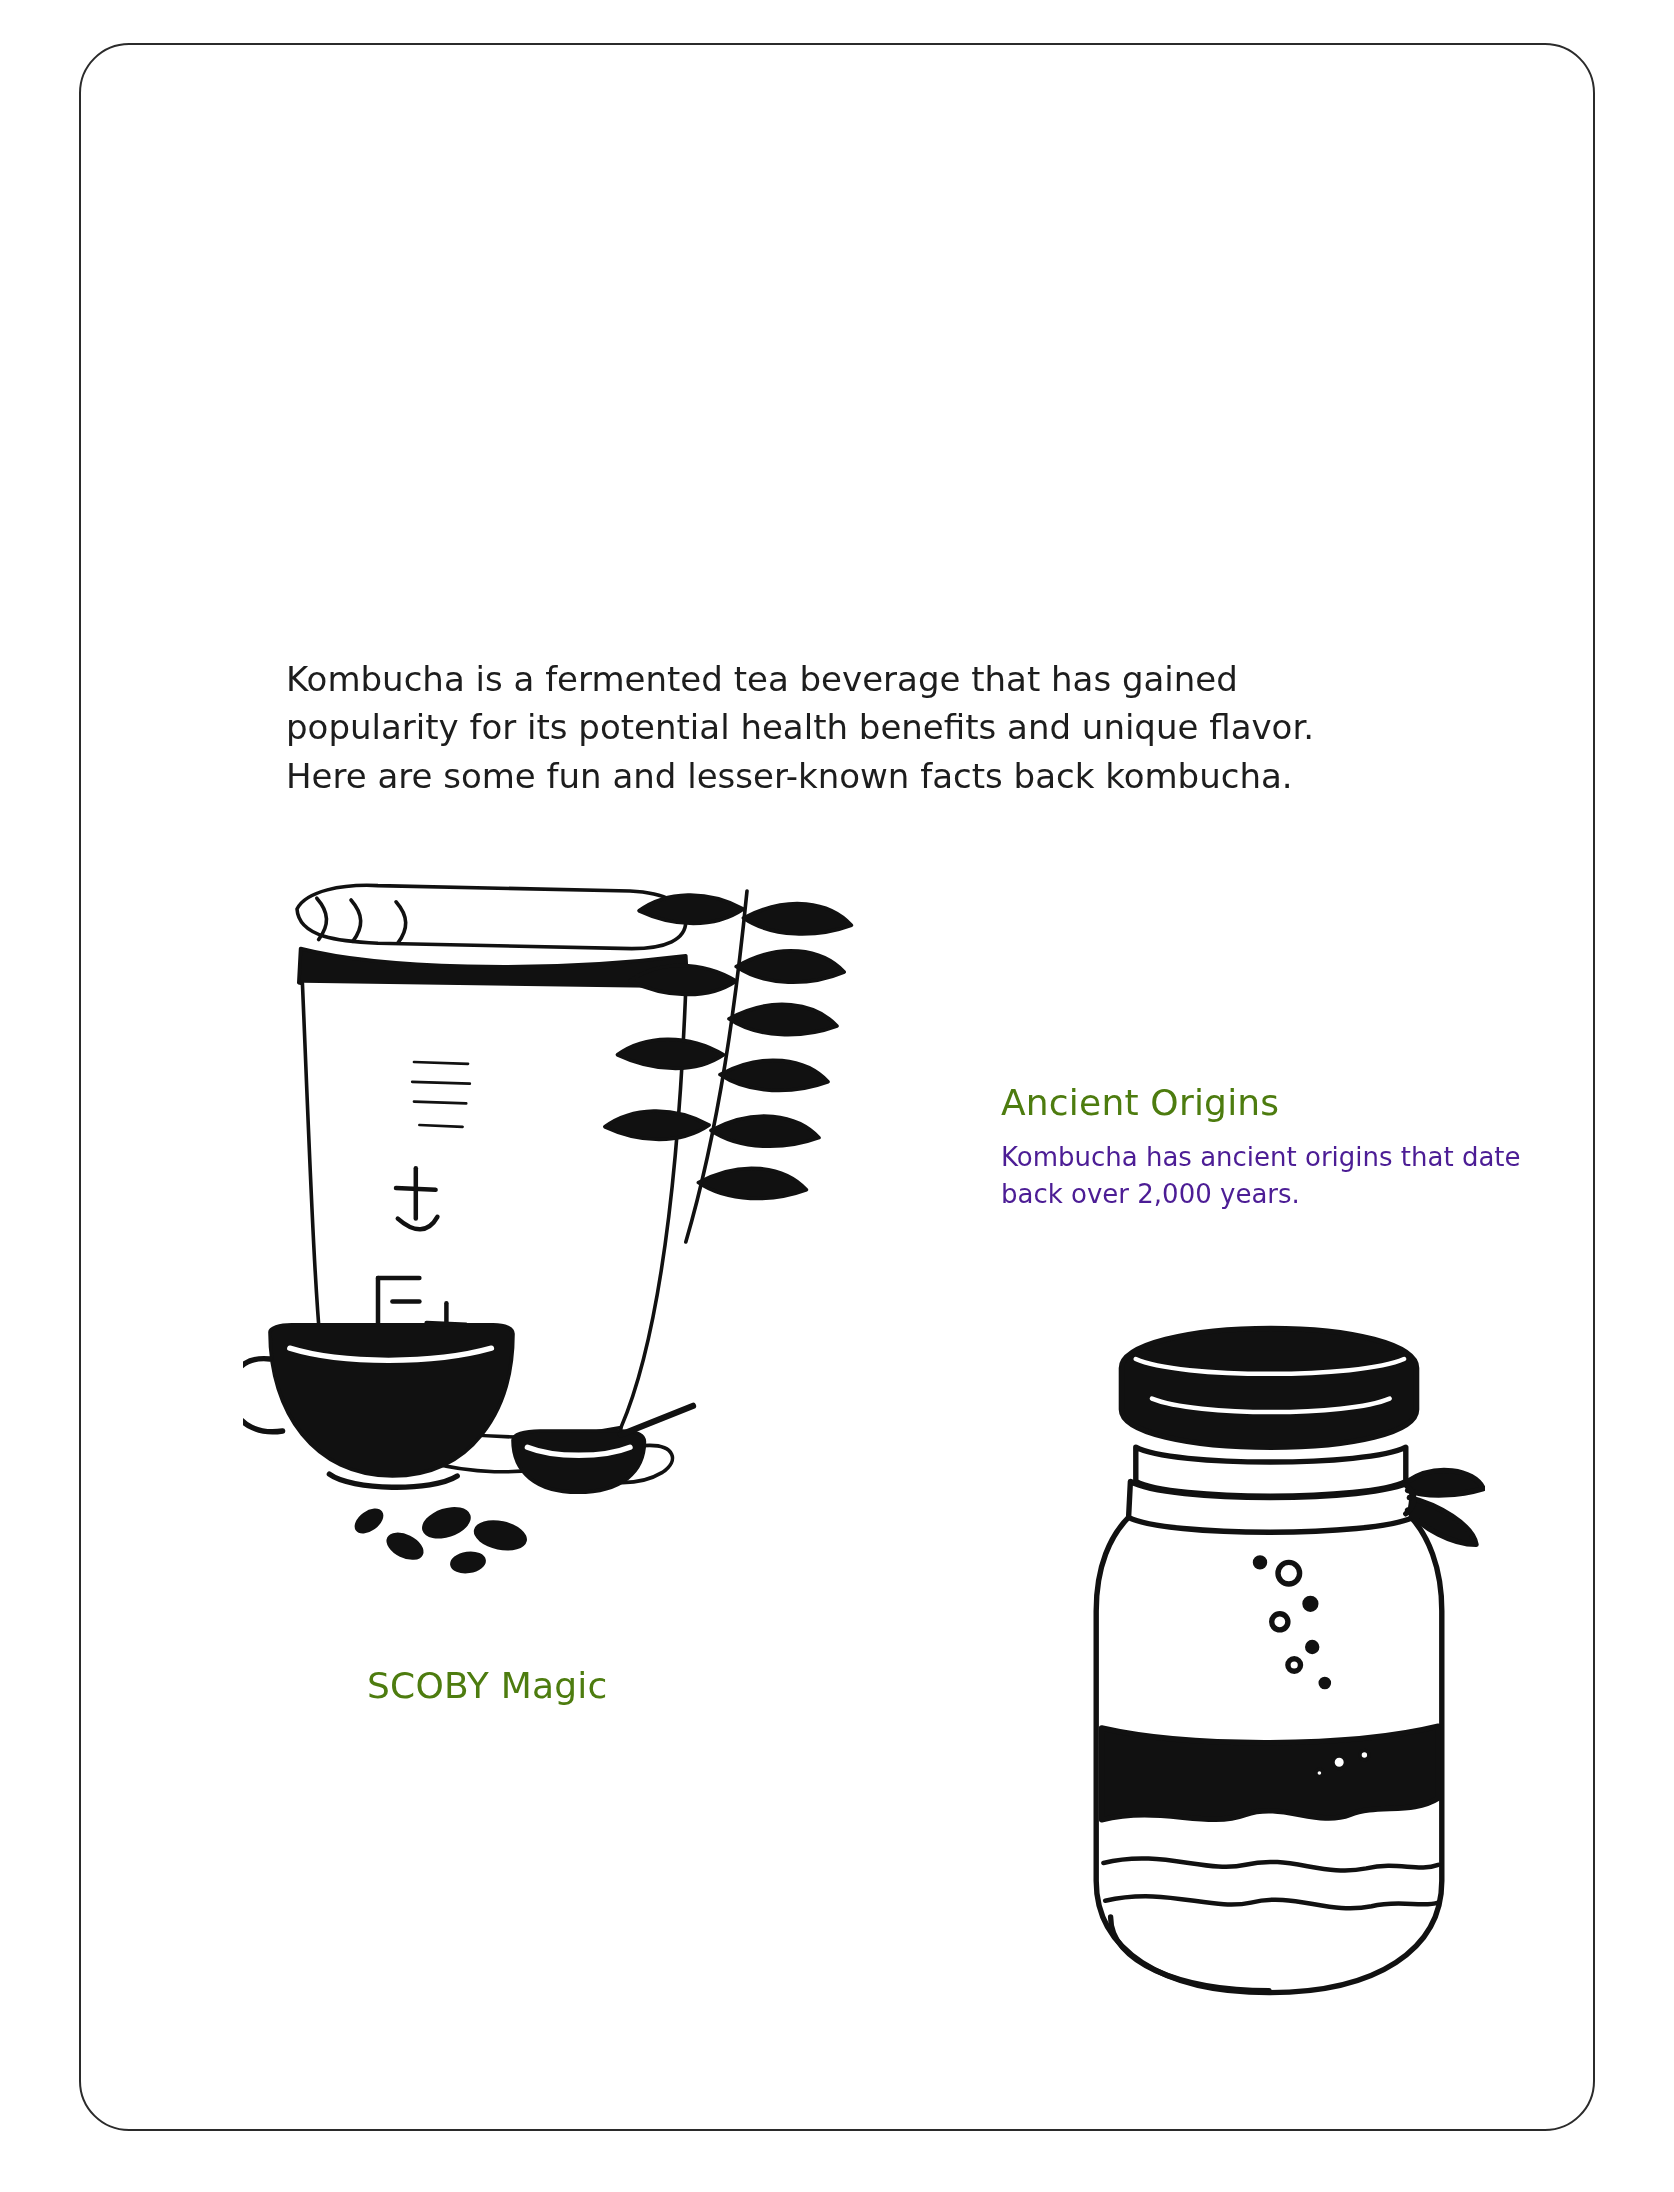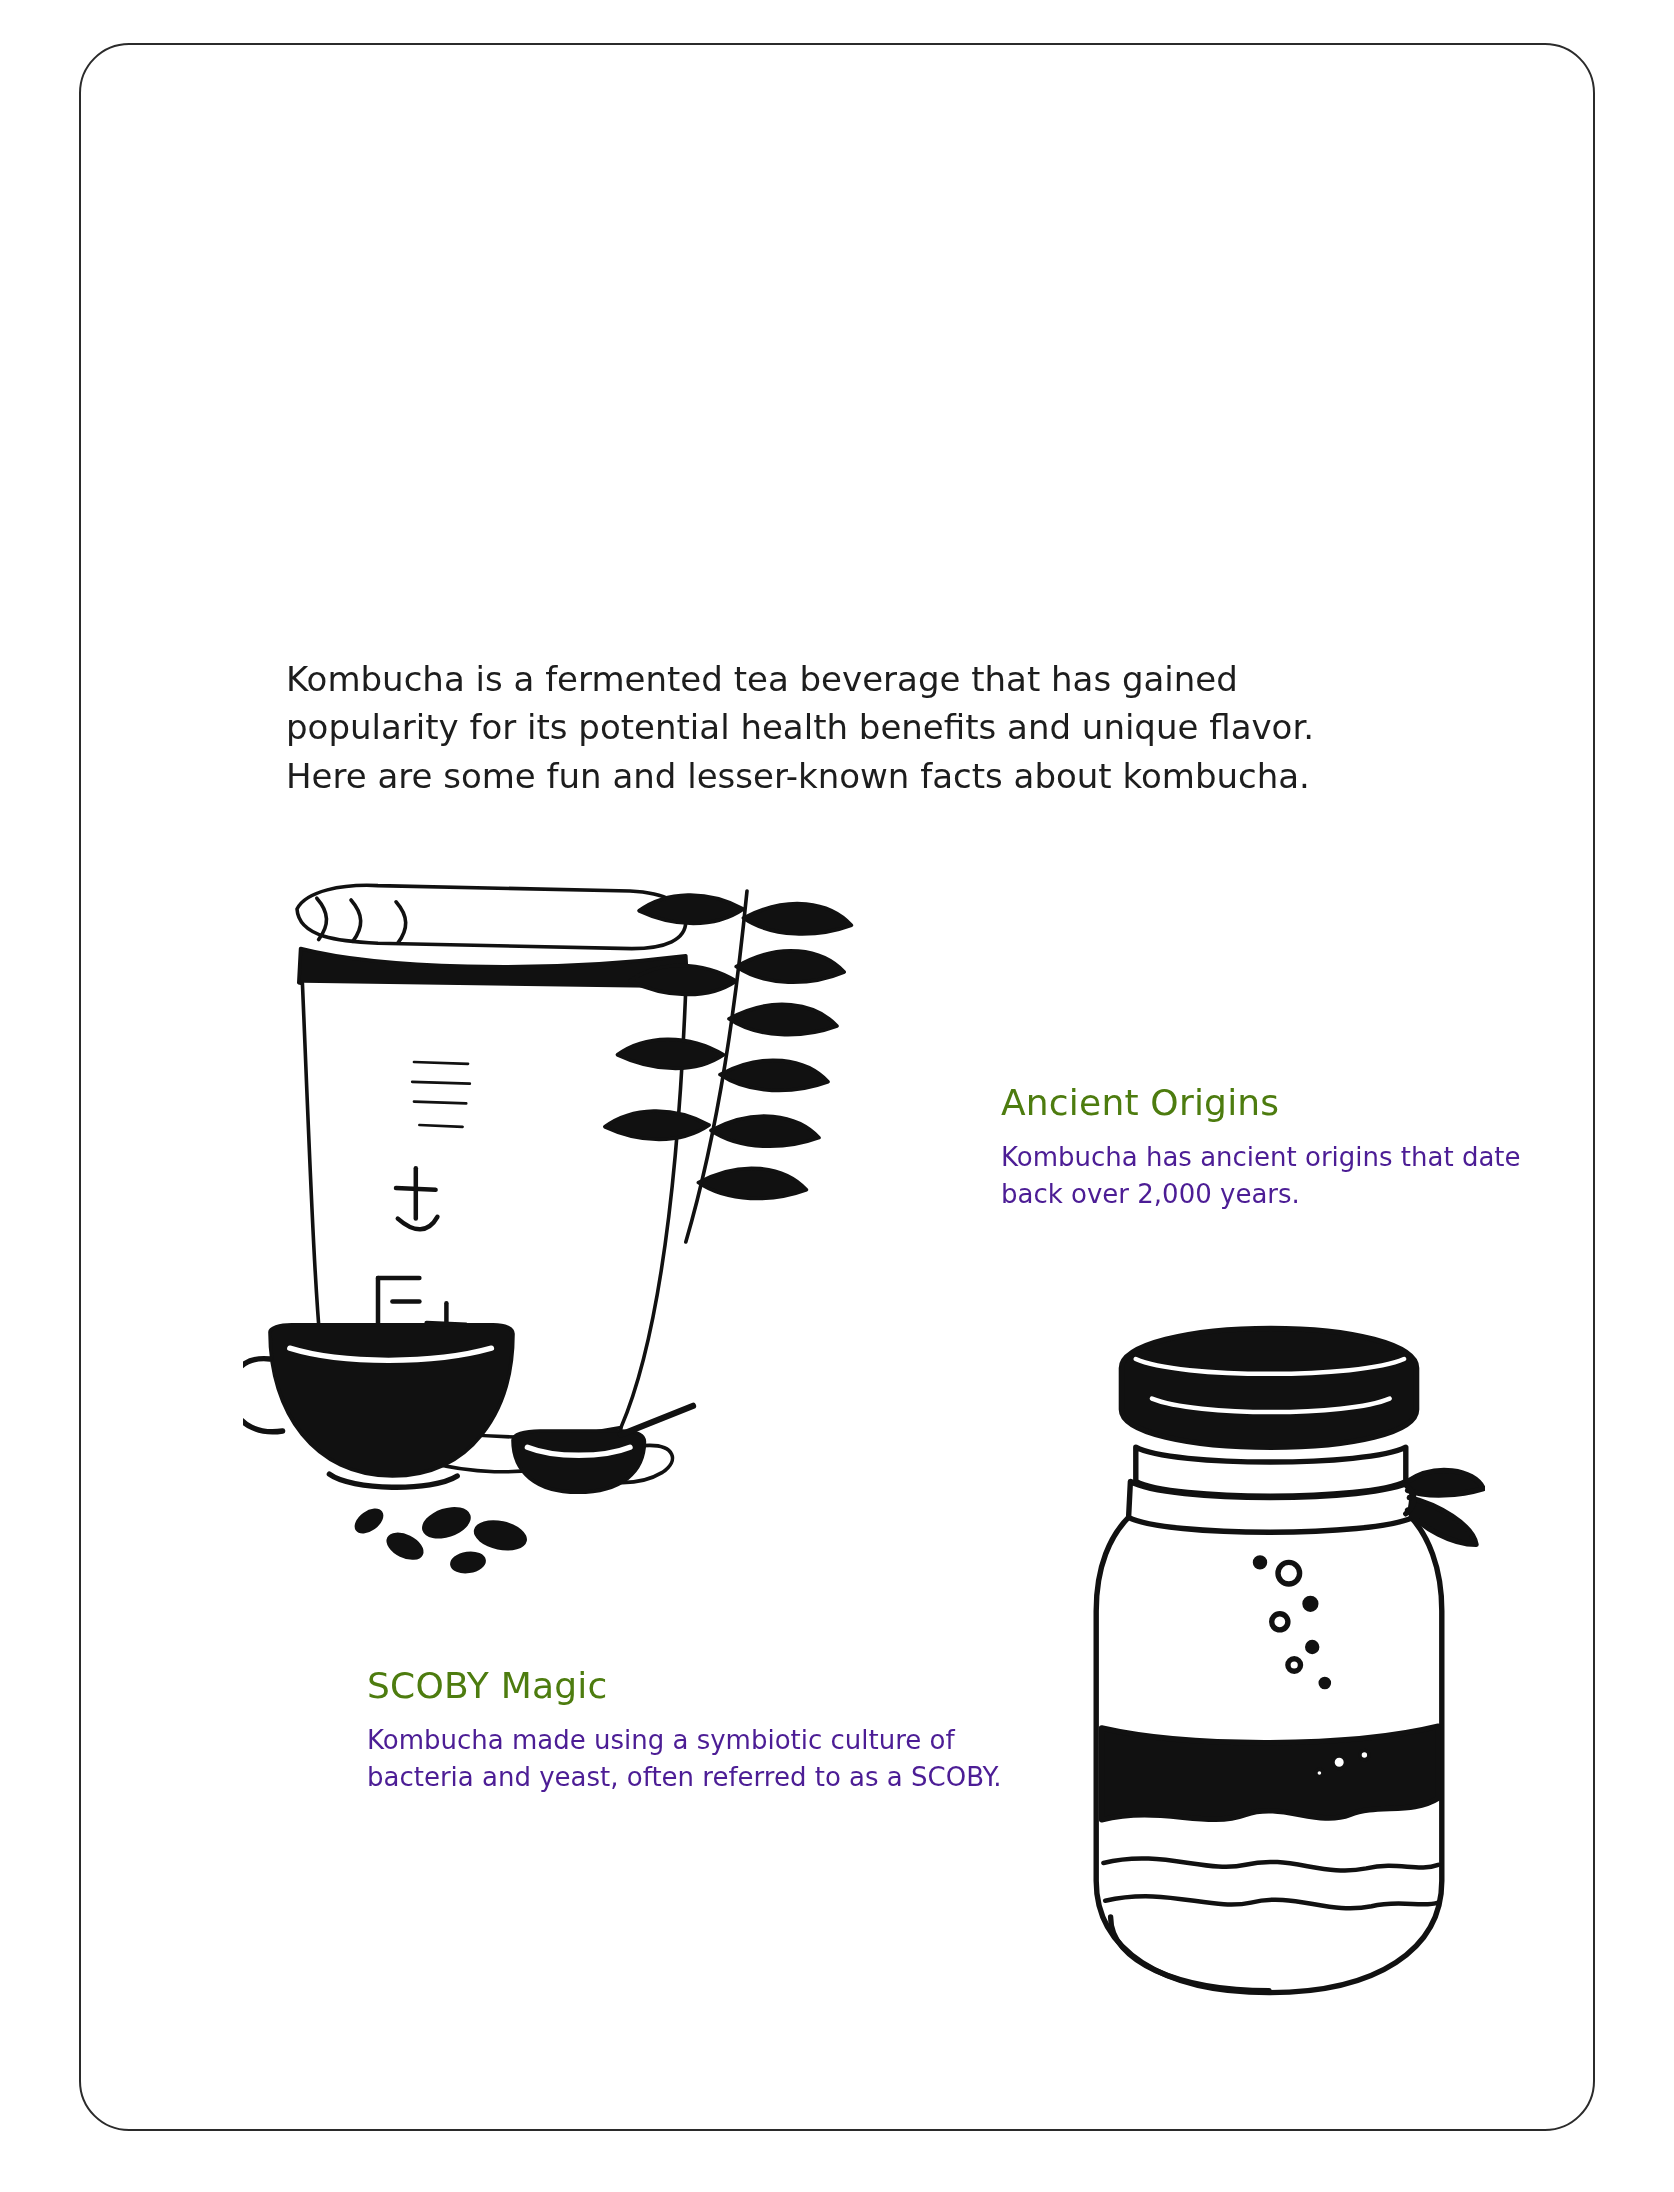--- a/index.html
+++ b/index.html
@@ -102,21 +102,21 @@
   }
   .illus svg { display: block; width: 100%; height: 100%; }
 </style>
 </head>
 <body>
 
 <div class="page">
   <div class="card">
 
 
-    <p class="intro">Kombucha is a fermented tea beverage that has gained popularity for its potential health benefits and unique flavor. Here are some fun and lesser-known facts about kombucha.</p>
+    <p class="intro">Kombucha is a fermented tea beverage that has gained popularity for its potential health benefits and unique flavor. Here are some fun and lesser-known facts back kombucha.</p>
 
     <div class="illus" id="illus-scroll-tea">
       <svg viewBox="0 0 800 800" xmlns="http://www.w3.org/2000/svg">
         <g fill="none" stroke="#111111" stroke-width="4" stroke-linecap="round" stroke-linejoin="round">
 
           <path d="M60 60 C70 40 110 32 150 34 L430 40 C470 42 492 54 492 74 C492 94 470 104 432 104 L150 98 C108 96 62 92 60 60 Z" fill="#ffffff"></path>
           <path d="M82 48 C96 64 96 78 84 94"></path>
           <path d="M120 50 C134 66 134 80 122 96"></path>
           <path d="M170 52 C184 68 184 82 172 98"></path>
 
@@ -222,18 +222,17 @@
       </svg>
     </div>
 
     <div class="fact" id="fact-ancient-origins">
       <div class="fact-title">Ancient Origins</div>
       <div class="fact-body">Kombucha has ancient origins that date back over 2,000 years.</div>
     </div>
 
     <div class="fact" id="fact-scoby-magic">
       <div class="fact-title">SCOBY Magic</div>
-      <div class="fact-body">Kombucha made using a symbiotic culture of bacteria and yeast, often referred to as a SCOBY.</div>
     </div>
 
   </div>
 </div>
 
 
 </body></html>

